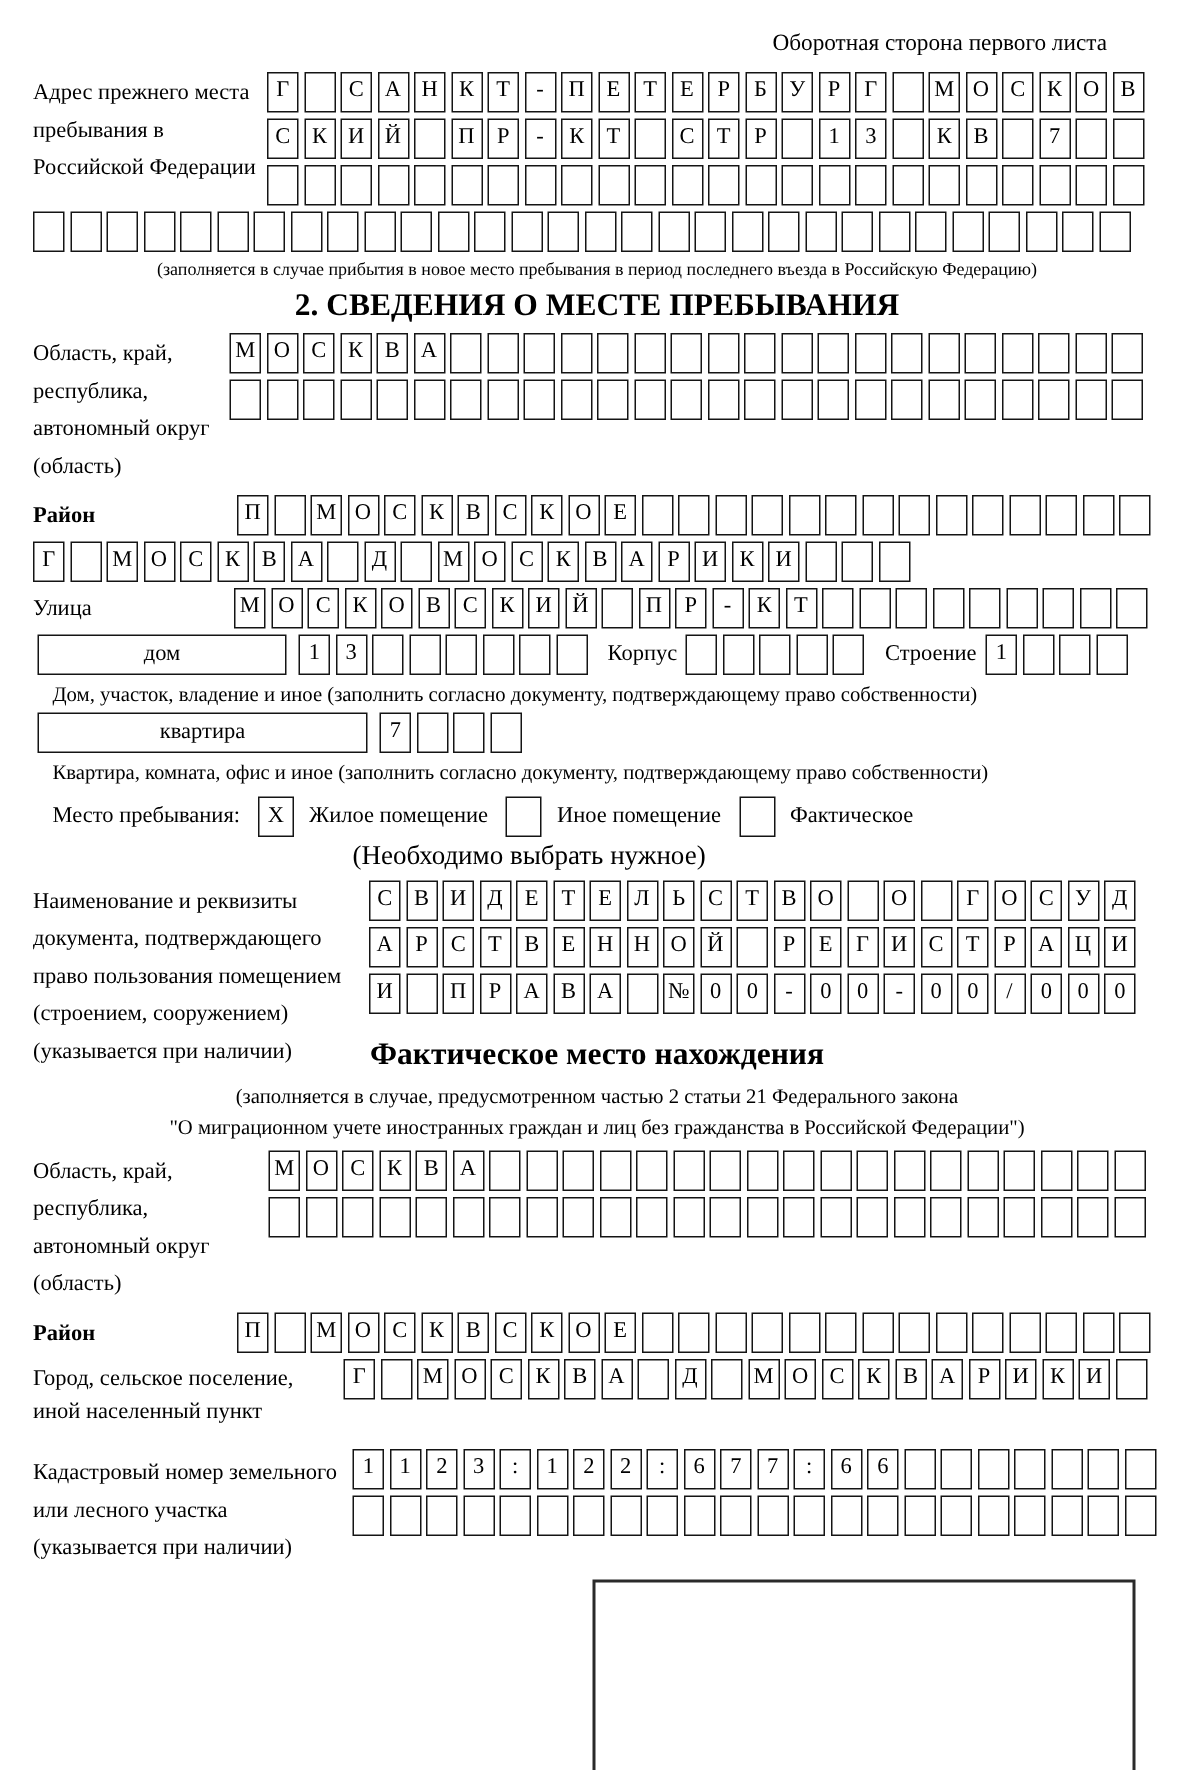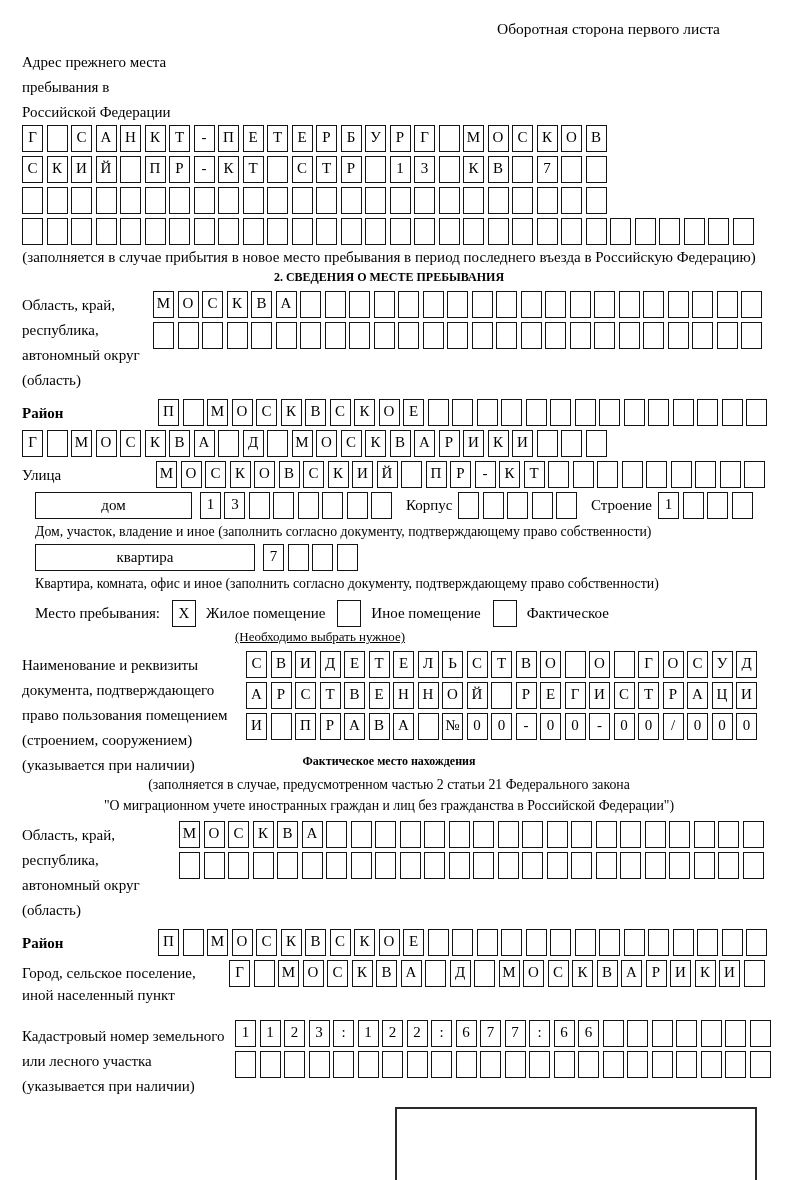--- a/index.html
+++ b/index.html
@@ -1,57 +1,57 @@
 <!DOCTYPE html>
 <html lang="ru"><head>
 <meta charset="utf-8">
 <style>
   html,body{margin:0;padding:0;background:#fff;}
   body{width:800px;height:1180px;color:#000;
        font-family:"Liberation Serif","DejaVu Serif",serif;font-size:15px;}
   .page{position:relative;width:800px;height:1180px;box-sizing:border-box;
-        padding:0 44px 0 22px;overflow:hidden;}
+        padding:0 26px 0 22px;overflow:hidden;}
   .corner{padding:20px 36px 0 0;text-align:right;font-size:15.5px;}
 
   
   .cellrow{display:flex;margin-bottom:4px;}
   .cell{display:inline-block;flex:0 0 auto;width:21px;height:27px;margin-right:3.5px;
         border:1.6px solid #141414;box-sizing:border-box;text-align:center;
         font-size:15px;line-height:23px;}
   .rows{display:flex;flex-direction:column;}
 
   .group{display:flex;align-items:flex-start;}
   .label{flex:0 0 auto;line-height:25px;padding-top:2px;}
   .w156{width:156px;} .w131{width:131px;} .w136{width:136px;font-weight:bold;} .w159{width:159px;line-height:22px;}
   .w134{width:134px;} .w224{width:224px;} .w157{width:157px;} .w207{width:207px;line-height:22px;}
   .w213{width:213px;margin-top:16px;}
 
-  .note{font-size:15px;text-align:center;margin:2px 0 0 0;}
+  .note{font-size:12px;text-align:center;margin:2px 0 0 0;}
   .note-left{font-size:13.8px;margin:1px 0 4px 13px;text-align:left;}
-  .heading{font-weight:bold;font-size:12px;text-align:center;margin:4px 0 6px 0;}
+  .heading{font-weight:bold;font-size:21px;text-align:center;margin:4px 0 6px 0;}
 
   .labelbox{display:flex;align-items:center;justify-content:center;height:27px;
             border:1.6px solid #141414;box-sizing:border-box;margin-right:8px;}
   .lb-dom{width:166px;} .lb-kv{width:220px;}
-  .indent{margin-left:13px;}
+  .indent{margin-left:3px;}
   .inline-cap{line-height:27px;margin:0 6px 0 10px;}
 
   .stayrow{display:flex;align-items:center;margin:8px 0 0 13px;}
   .checkbox{display:inline-block;width:24px;height:27px;border:1.6px solid #141414;
             box-sizing:border-box;text-align:center;line-height:24px;font-size:15px;
             margin:0 10px 0 12px;}
-  .substay{font-size:13px;margin:2px 0 6px 213px;text-decoration:underline;}
+  .substay{font-size:18px;margin:2px 0 6px 213px;}
 
   .fact-note{font-size:13.8px;text-align:center;line-height:19px;margin-top:2px;}
 
   .stamp-wrap{display:flex;flex-direction:column;align-items:flex-start;
               margin-left:373px;margin-top:8px;}
   .stamp-box{width:362px;height:170px;border:2px solid #2a2a2a;box-sizing:border-box;}
 
-  .mt6{margin-top:6px;} .mt10{margin-top:10px;flex-direction:column;}
+  .mt6{margin-top:6px;} .mt10{margin-top:10px;}
   .pullup{margin-top:-24px;}
 </style>
 </head>
 <body>
 
 <div class="page">
 
   <div class="corner">Оборотная сторона первого листа</div>
 
   <div class="group mt10">

